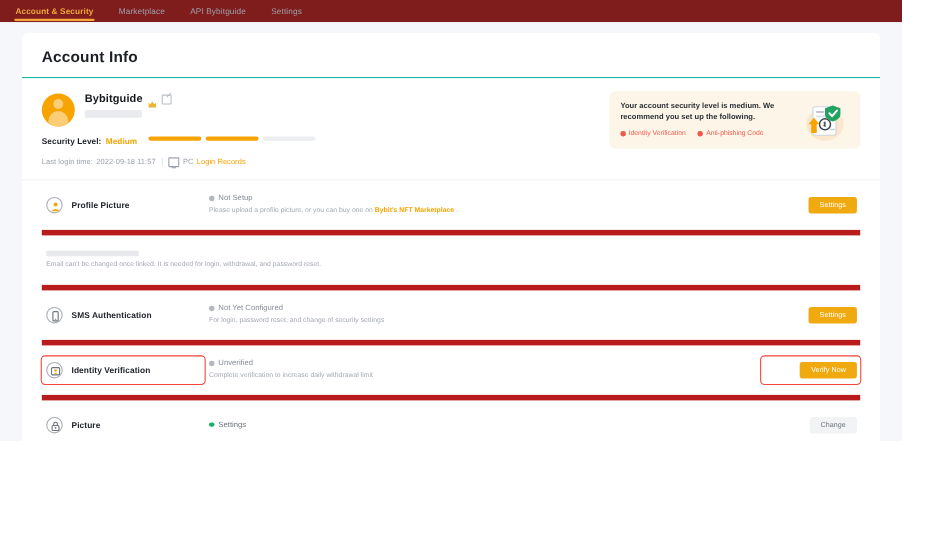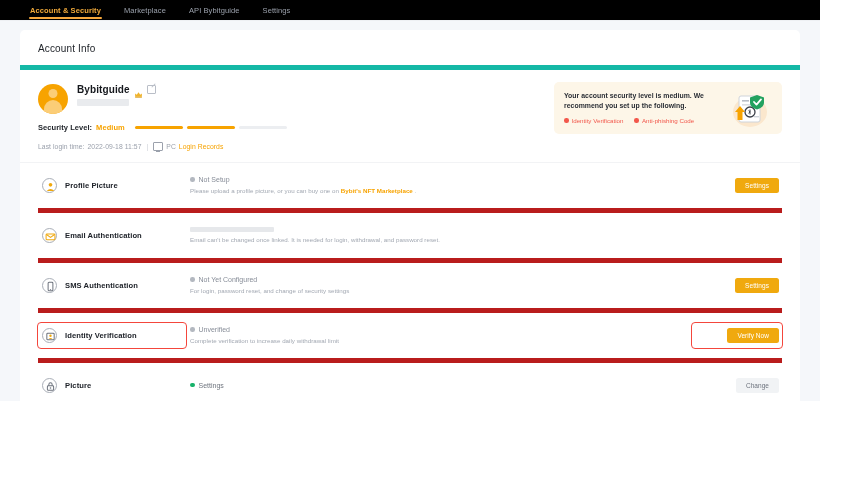--- a/index.html
+++ b/index.html
@@ -21,25 +21,25 @@
     height: 491px;
     background: #ffffff;
   }
 
   
   .tabbar {
     position: absolute;
     left: 0; top: 0;
     width: 820px;
     height: 21px;
-    background: #000000;
+    background: #7f1d1d;
     border-bottom: 1px solid #eef0f3;
     display: flex;
     align-items: center;
-    padding-left: 30px;
+    padding-left: 14px;
     box-sizing: border-box;
   }
   .tab {
     position: relative;
     font-size: 7.5px;
     color: #9aa0ab;
     margin-right: 23px;
     letter-spacing: 0.1px;
     height: 21px;
     display: flex;
@@ -75,26 +75,26 @@
   .card {
     position: relative;
     width: 780px;
     background: #ffffff;
     border-radius: 5px;
     box-sizing: border-box;
     overflow: hidden;
   }
 
   .card-title {
-    font-size: 10px;
-    font-weight: normal;
+    font-size: 14px;
+    font-weight: bold;
     color: #1c2026;
     padding: 13px 0 11px 18px;
     letter-spacing: 0.15px;
-    border-bottom: 5px solid #14b8a6;
+    border-bottom: 1px solid #14b8a6;
   }
 
   
   .profile-block {
     position: relative;
     padding: 13px 18px 11px 18px;
     border-bottom: 1px solid #f2f3f5;
   }
   .profile-top {
     display: flex;
@@ -165,21 +165,21 @@
   .redacted {
     margin-top: 4px;
     width: 52px;
     height: 7px;
     background: #e9ebee;
     border-radius: 1px;
   }
 
   .security-row {
     display: flex;
-    align-items: center;
+    align-items: flex-start;
     margin-top: 9px;
   }
   .sec-label {
     font-size: 7.5px;
     font-weight: bold;
     color: #1c2026;
     letter-spacing: 0.05px;
   }
   .sec-value {
     font-size: 7.5px;
@@ -499,29 +499,20 @@
               <span class="status-text">Not Setup</span>
             </div>
             <div class="row-desc"><span>Please upload a profile picture, or you can buy one on </span><span class="link-orange">Bybit's NFT Marketplace</span><span> .</span></div>
           </div>
           <div class="row-right">
             <button class="btn primary">Settings</button>
           </div>
         </div>
 
         <div class="row">
-          <div class="row-left">
-            <div class="row-icon">
-              <svg width="11" height="11" viewBox="0 0 12 12">
-                <rect x="1.2" y="3.2" width="9.6" height="6.4" rx="1" fill="none" stroke="#f0a90e" stroke-width="1.1"></rect>
-                <path d="M1.6 3.8 L6 7 L10.4 3.8" fill="none" stroke="#f0a90e" stroke-width="1.1"></path>
-              </svg>
-            </div>
-            <span class="row-label">Email Authentication</span>
-          </div>
           <div class="row-mid">
             <div class="status-line">
               <span class="masked-email"></span>
             </div>
             <div class="row-desc">Email can't be changed once linked. It is needed for login, withdrawal, and password reset.</div>
           </div>
           <div class="row-right"></div>
         </div>
 
         <div class="row">

